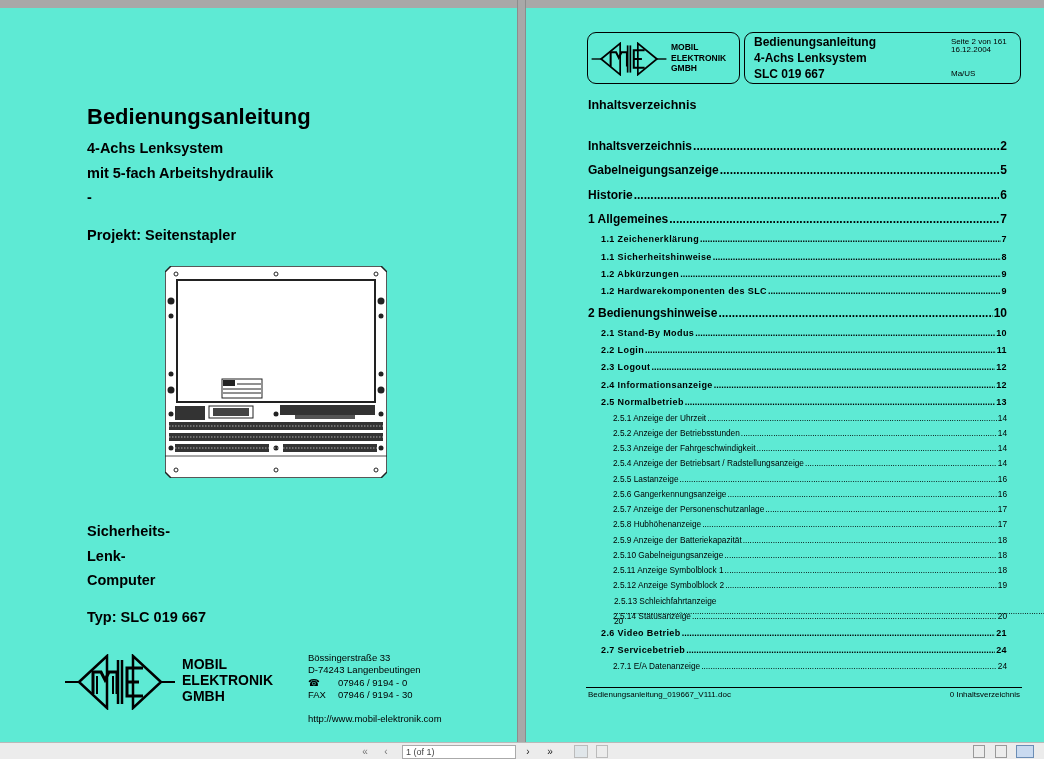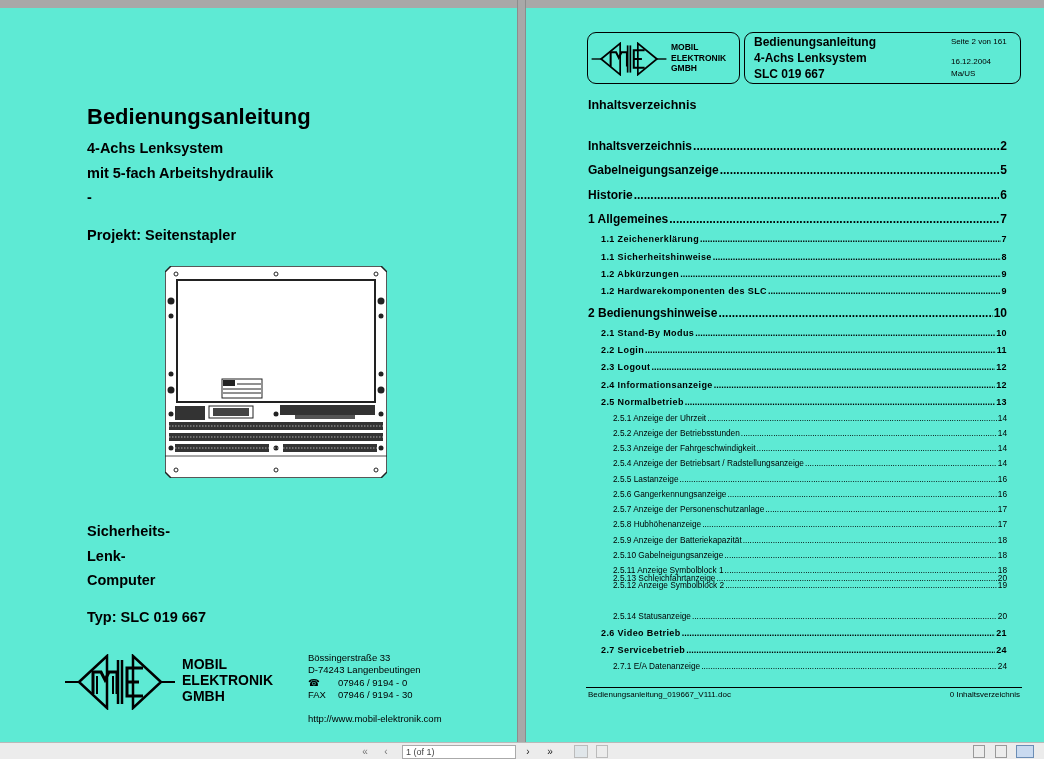--- a/index.html
+++ b/index.html
@@ -154,21 +154,21 @@
         <div>MOBIL</div>
         <div>ELEKTRONIK</div>
         <div>GMBH</div>
       </div>
     </div>
     <div class="hdr-box hdr-info-box">
       <div class="hdr-title" style="top:2px">Bedienungsanleitung</div>
       <div class="hdr-title" style="top:18px">4-Achs Lenksystem</div>
       <div class="hdr-title" style="top:34px">SLC 019 667</div>
       <div class="hdr-meta" style="top:4px">Seite 2 von 161</div>
-      <div class="hdr-meta" style="top:24px">16.12.2004</div>
+      <div class="hdr-meta" style="top:12px">16.12.2004</div>
       <div class="hdr-meta" style="top:36px">Ma/US</div>
     </div>
 
     <div class="toc-heading">Inhaltsverzeichnis</div>
 
     <div class="toc" id="toc">
         <div class="toc-row lvl0" style="top: 131px;">
           <span class="t">Inhaltsverzeichnis</span>
           <span class="dots"></span>
           <span class="p">2</span>
@@ -291,21 +291,21 @@
         <div class="toc-row lvl2" style="top: 557px;">
           <span class="t">2.5.11 Anzeige Symbolblock 1</span>
           <span class="dots"></span>
           <span class="p">18</span>
         </div>
         <div class="toc-row lvl2" style="top: 572px;">
           <span class="t">2.5.12 Anzeige Symbolblock 2</span>
           <span class="dots"></span>
           <span class="p">19</span>
         </div>
-        <div class="toc-row lvl2" style="top: 565px;">
+        <div class="toc-row lvl2" style="top: 588px; flex-direction: column;">
           <span class="t">2.5.13 Schleichfahrtanzeige</span>
           <span class="dots"></span>
           <span class="p">20</span>
         </div>
         <div class="toc-row lvl2" style="top: 603px;">
           <span class="t">2.5.14 Statusanzeige</span>
           <span class="dots"></span>
           <span class="p">20</span>
         </div>
         <div class="toc-row lvl1" style="top: 620px;">

